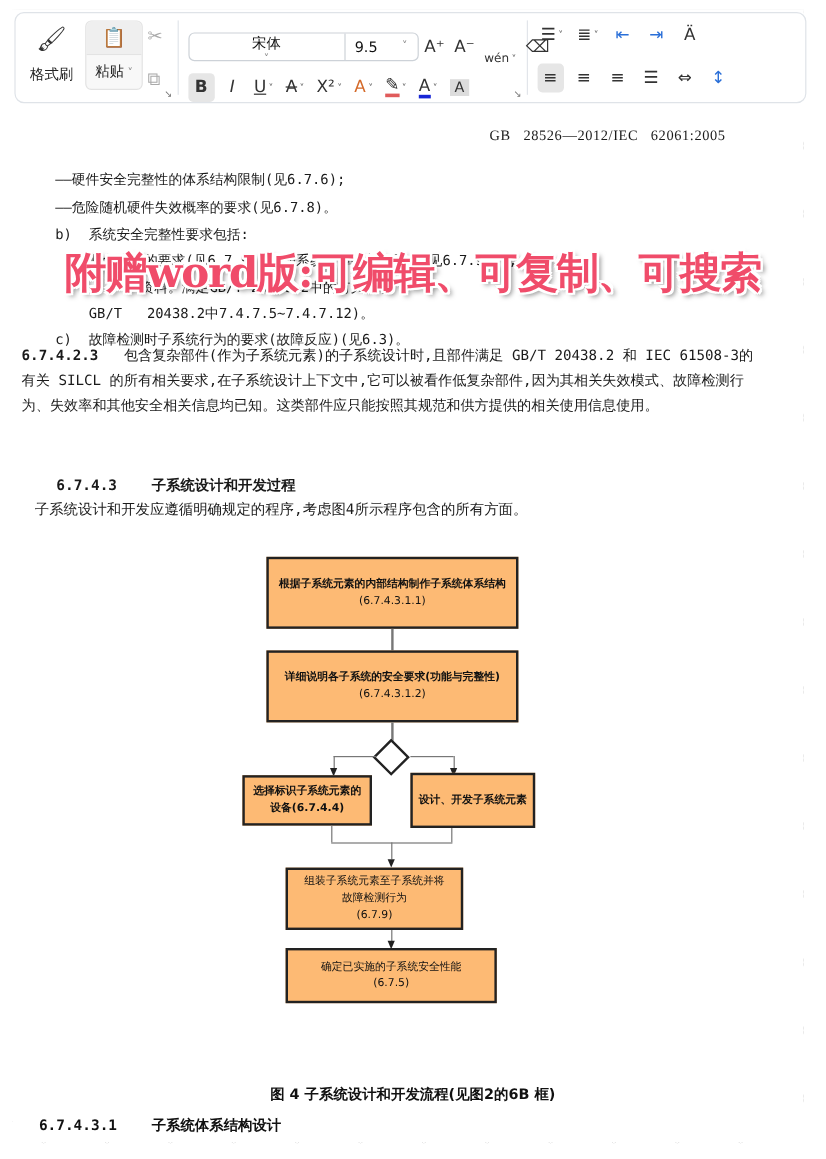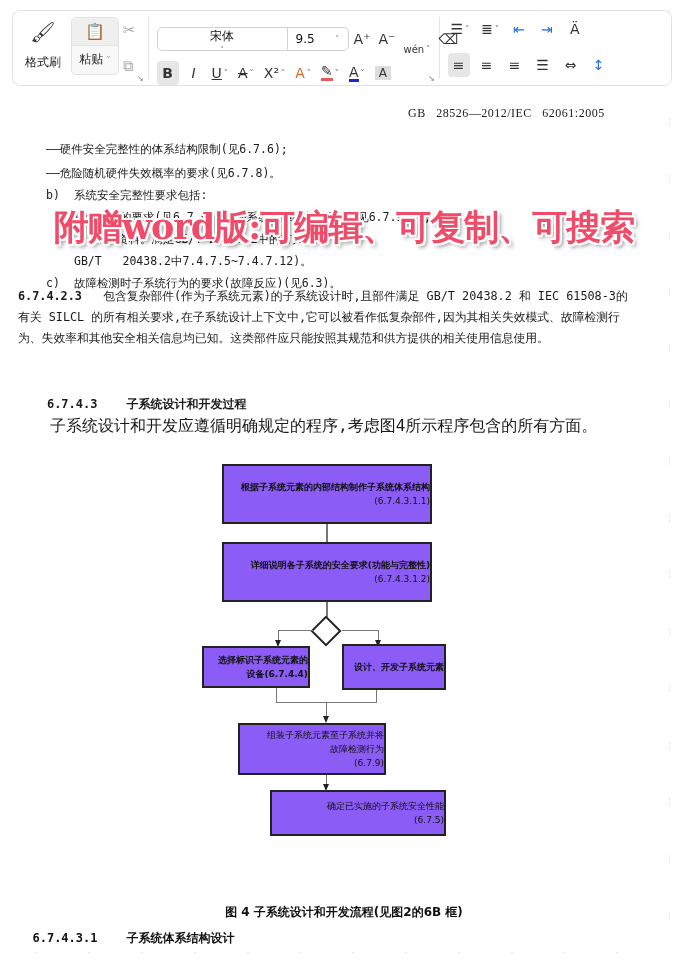--- a/index.html
+++ b/index.html
@@ -53,21 +53,21 @@
   .heading { position: absolute; font-weight: bold; font-size: 12px; white-space: pre; }
 
   .watermark {
     position: absolute; left: 0; top: 204px; width: 688px; text-align: center;
     font-family: "DejaVu Serif", serif; font-weight: bold; font-size: 35px; color: #f04c6a;
     letter-spacing: -1px; white-space: nowrap;
     text-shadow: 2px 0 0 #fff, -2px 0 0 #fff, 0 2px 0 #fff, 0 -2px 0 #fff, 2px 2px 0 #fff, -2px -2px 0 #fff, 2px -2px 0 #fff, -2px 2px 0 #fff, 3px 3px 4px rgba(0,0,0,0.5);
   }
 
   
-  .fc-box { position: absolute; border: 2px solid #222; background: #8b5cf6; display: flex; flex-direction: column; align-items: flex-end; justify-content: center; text-align: center; font-family: "DejaVu Sans", sans-serif; font-size: 9px; line-height: 14px; color: #111; }
+  .fc-box { position: absolute; border: 2px solid #222; background: #fdba74; display: flex; flex-direction: column; align-items: center; justify-content: center; text-align: center; font-family: "DejaVu Sans", sans-serif; font-size: 9px; line-height: 14px; color: #111; }
   .fc-box.b { font-weight: bold; }
   .fc-line { position: absolute; background: #777; }
   .arrow { position: absolute; width: 0; height: 0; border-left: 3px solid transparent; border-right: 3px solid transparent; border-top: 7px solid #222; }
   .diamond { position: absolute; width: 22px; height: 22px; border: 2px solid #222; transform: rotate(45deg); background: #fff; }
 
   .caption { position: absolute; left: 0; width: 688px; top: 874px; text-align: center; font-weight: bold; font-size: 12px; font-family: "DejaVu Sans", sans-serif; margin-top: 30px; }
 </style>
 </head>
 <body>
 
@@ -212,21 +212,21 @@
   <div class="line" style="left:36px;top:186px;">c)</div>
   <div class="line" style="left:64px;top:186px;">故障检测时子系统行为的要求(故障反应)(见6.3)。</div>
 
   <div class="para" style="top:196px;text-indent:0;">
     <span class="bold">6.7.4.2.3</span><span>&nbsp;&nbsp;&nbsp;</span><span>包含复杂部件(作为子系统元素)的子系统设计时,且部件满足 GB/T   20438.2 和 IEC 61508-3的有关 SILCL 的所有相关要求,在子系统设计上下文中,它可以被看作低复杂部件,因为其相关失效模式、故障检测行为、失效率和其他安全相关信息均已知。这类部件应只能按照其规范和供方提供的相关使用信息使用。</span>
   </div>
 
   <div class="heading" style="left:8px;top:292px;">
     <span>6.7.4.3</span><span>&nbsp;&nbsp;&nbsp;&nbsp;</span><span>子系统设计和开发过程</span>
   </div>
-  <div class="line" style="left:40px;top:326px;font-size:16px;">子系统设计和开发应遵循明确规定的程序,考虑图4所示程序包含的所有方面。</div>
+  <div class="line" style="left:19px;top:326px;font-size:12px;">子系统设计和开发应遵循明确规定的程序,考虑图4所示程序包含的所有方面。</div>
 </div>
 
 <div class="watermark">附赠word版:可编辑、可复制、可搜索</div>
 
 <div>
   <div class="fc-box b" style="left:222px;top:464px;width:210px;height:60px;">
     <span>根据子系统元素的内部结构制作子系统体系结构</span>
     <span style="font-weight:normal;">(6.7.4.3.1.1)</span>
   </div>
   <div class="fc-line" style="left:326px;top:524px;width:2px;height:18px;"></div>
@@ -260,21 +260,21 @@
   <div class="arrow" style="left:323px;top:716px;"></div>
 
   <div class="fc-box" style="left:238px;top:723px;width:148px;height:52px;">
     <span>组装子系统元素至子系统并将</span>
     <span>故障检测行为</span>
     <span>(6.7.9)</span>
   </div>
   <div class="fc-line" style="left:326px;top:775px;width:1px;height:10px;"></div>
   <div class="arrow" style="left:323px;top:784px;"></div>
 
-  <div class="fc-box" style="left:238px;top:790px;width:176px;height:46px;margin-left:32px;">
+  <div class="fc-box" style="left:238px;top:790px;width:176px;height:46px;">
     <span>确定已实施的子系统安全性能</span>
     <span>(6.7.5)</span>
   </div>
 </div>
 
 <div class="caption">图 4   子系统设计和开发流程(见图2的6B 框)</div>
 
 <div class="heading" style="left:18px;top:916px;font-family:'DejaVu Sans Mono',monospace;">
   <span>6.7.4.3.1</span><span>&nbsp;&nbsp;&nbsp;&nbsp;</span><span>子系统体系结构设计</span>
 </div>

